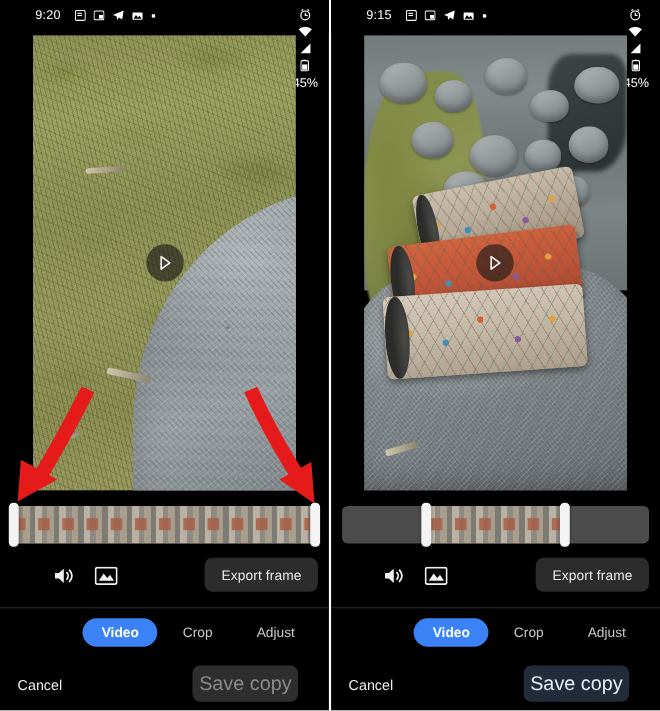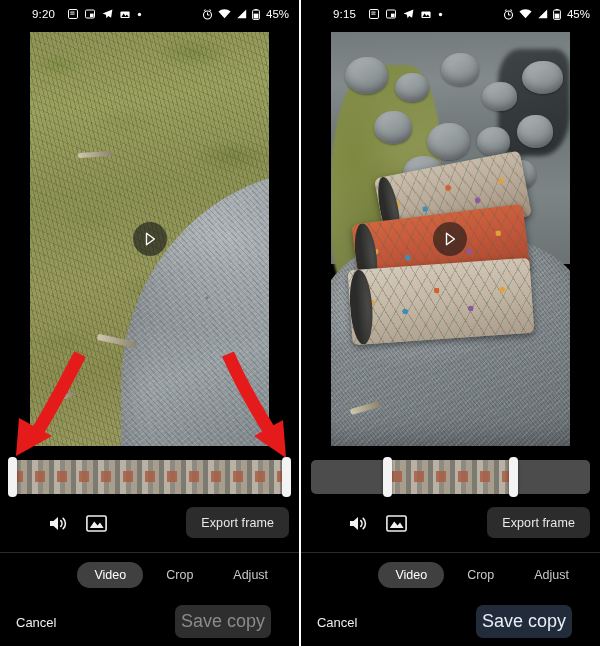--- a/index.html
+++ b/index.html
@@ -41,21 +41,21 @@
     position: absolute; left: 32px; top: 8px;
     font-size: 11.5px; letter-spacing: .2px; color: #fff;
     font-family: "Liberation Sans", sans-serif;
   }
   .sb-left-icons {
     position: absolute; left: 68px; top: 9px;
     display: flex; align-items: center; gap: 7px;
   }
   .sb-right-icons {
     position: absolute; right: 10px; top: 8px;
-    display: flex; align-items: center; gap: 5px;
+    display: flex; align-items: center; gap: 5px; flex-direction: column;
   }
   .sb-batt-pct { font-size: 11.5px; color: #fff; margin-left: 1px; }
   .ico { display: inline-block; line-height: 0; }
   .ico svg { display: block; }
 
   
   .video-wrap {
     position: relative;
     margin: 0 auto;
     overflow: hidden;
@@ -293,23 +293,23 @@
     padding-right: 14px;
     gap: 6px;
   }
   .tab {
     padding: 6px 17px;
     border-radius: 16px;
     font-size: 12.5px;
     color: #c9c9c9;
   }
   .tab.active {
-    background: #404040;
+    background: #3b82f6;
     color: #ffffff;
-    font-weight: normal;
+    font-weight: bold;
   }
 
   
   .actions {
     position: relative;
     height: 50px;
     display: flex;
     align-items: center;
     padding: 0 12px;
     text-align: center;

